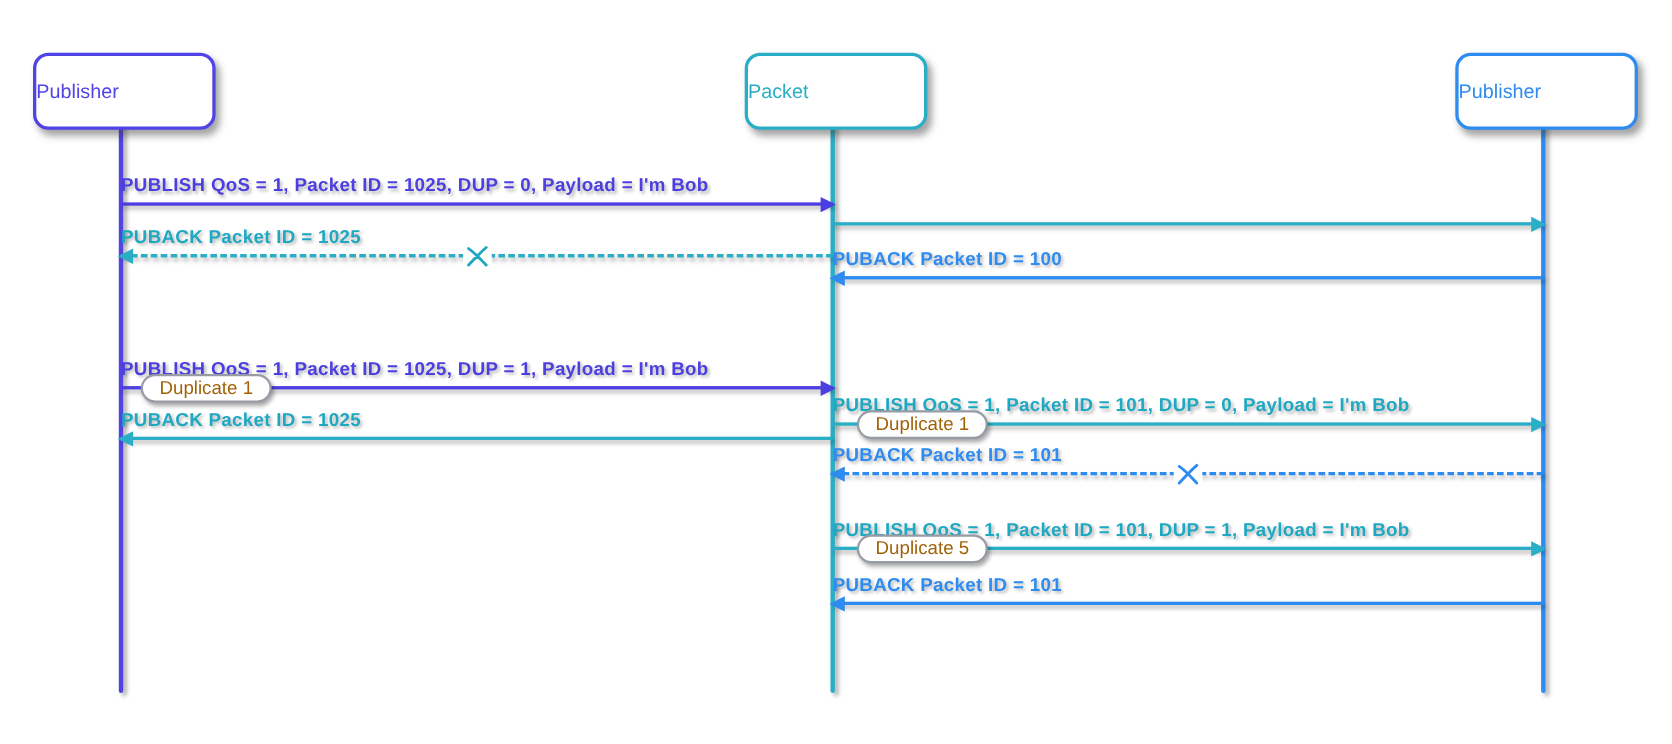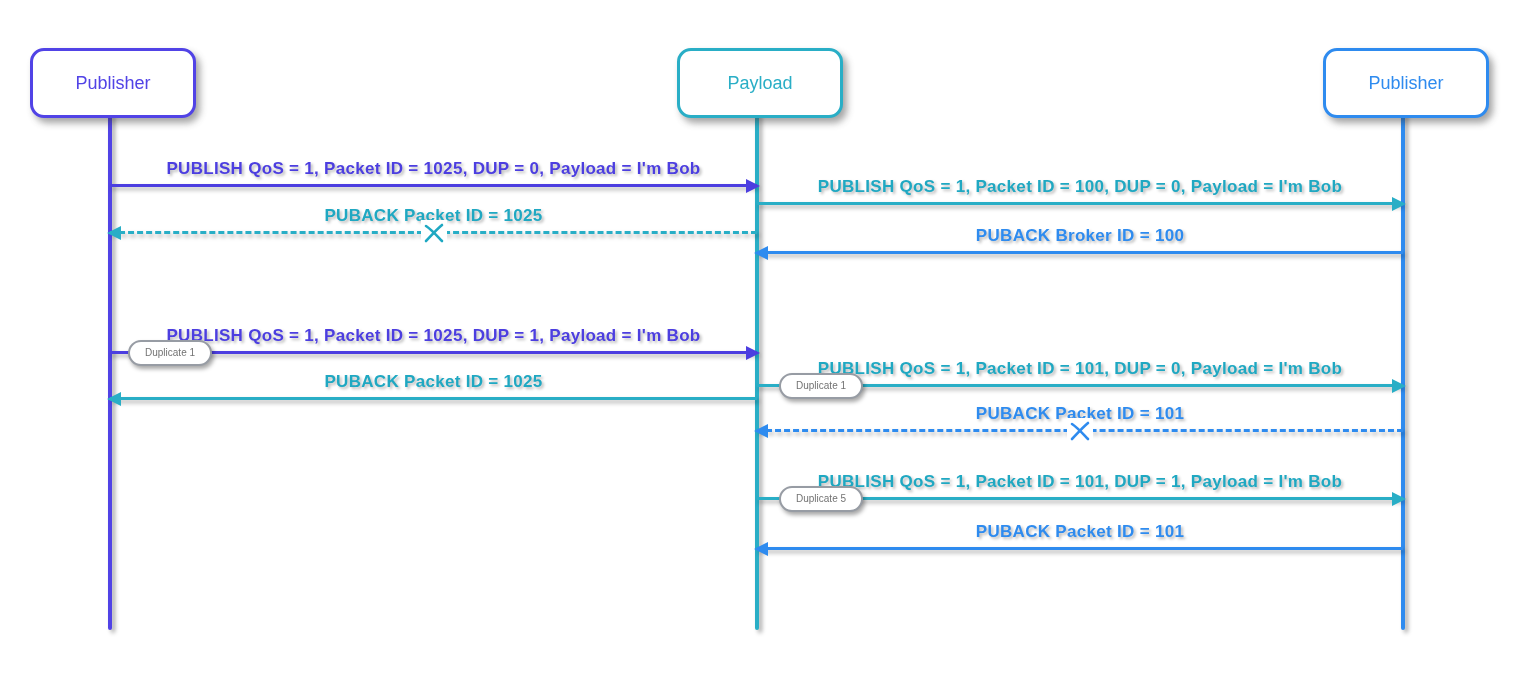--- a/index.html
+++ b/index.html
@@ -1,40 +1,40 @@
 <!DOCTYPE html>
 <html><head>
 <meta charset="utf-8">
 <style>
   html,body{margin:0;padding:0;background:#ffffff;}
   body{font-family:"Liberation Sans", sans-serif;}
   #canvas{position:relative;width:1520px;height:676px;background:#ffffff;overflow:hidden;}
 
   
   .actor{position:absolute;top:48px;width:160px;height:64px;background:#ffffff;
-    border-radius:14px;display:flex;align-items:center;justify-content:center;
+    border-radius:14px;display:flex;align-items:center;justify-content:flex-start;
     font-size:18px;font-weight:500;z-index:5;
     box-shadow:4px 5px 7px rgba(55,55,55,.45);}
   .actor.pub{border:3px solid #5143e6;color:#5143e6;left:30px;}
   .actor.brk{border:3px solid #29aec6;color:#29aec6;left:677px;}
   .actor.sub{border:3px solid #2e8bef;color:#2e8bef;left:1323px;}
 
   
   .lifeline{position:absolute;top:110px;width:4px;height:520px;border-radius:2px;z-index:1;
     filter:drop-shadow(3px 3px 2px rgba(0,0,0,.35));}
   .lifeline.pub{left:108px;background:#5143e6;}
   .lifeline.brk{left:755px;background:#29aec6;}
   .lifeline.sub{left:1401px;background:#2e8bef;}
 
   
   .msg{position:absolute;height:26px;z-index:2;}
   .msg.pb{left:110px;width:647px;}
   .msg.bs{left:757px;width:646px;}
 
-  .lbl{position:absolute;left:0;right:0;bottom:6px;text-align:center;white-space:nowrap;
+  .lbl{position:absolute;left:0;right:0;bottom:6px;white-space:nowrap;
     font-size:17px;font-weight:700;letter-spacing:.3px;
     text-shadow:2px 2px 3px rgba(0,0,0,.28);}
   .c-pub{color:#4c3ee0;}
   .c-brk{color:#1fa8c2;}
   .c-sub{color:#2e8bef;}
 
   .line{position:absolute;left:0;right:0;bottom:-2px;height:0;
     filter:drop-shadow(2px 3px 2px rgba(0,0,0,.3));}
   .line.s-pub{border-top:3px solid #4c3ee0;}
   .line.s-brk{border-top:3px solid #29aec6;}
@@ -47,21 +47,21 @@
   .arr.right{right:-3px;}
   .arr.left{left:-3px;}
   .arr.right.a-pub{border-left:14px solid #4c3ee0;}
   .arr.right.a-brk{border-left:14px solid #29aec6;}
   .arr.left.a-brk{border-right:14px solid #29aec6;}
   .arr.left.a-sub{border-right:14px solid #2e8bef;}
 
   
   .badge{position:absolute;bottom:-14px;height:22px;line-height:22px;padding:0 15px;
     background:#ffffff;border:2px solid #979ca4;border-radius:14px;
-    font-size:10px;color:#737373;z-index:4;white-space:nowrap;
+    font-size:17px;color:#a16207;z-index:4;white-space:nowrap;
     box-shadow:2px 3px 4px rgba(0,0,0,.35);margin-top:16px;}
 
   
   .lostx{position:absolute;left:50%;bottom:-14px;transform:translateX(-50%);
     width:26px;height:26px;background:#ffffff;z-index:4;display:flex;
     align-items:center;justify-content:center;}
   .lostx svg{width:24px;height:24px;}
 </style>
 </head>
 <body>
@@ -69,51 +69,50 @@
 <div id="canvas">
 
   <div class="lifeline pub"></div>
   <div class="lifeline brk"></div>
   <div class="lifeline sub"></div>
 
   <div class="actor pub">
     <span>Publisher</span>
   </div>
   <div class="actor brk">
-    <span>Payload</span>
+    <span>Packet</span>
   </div>
   <div class="actor sub">
     <span>Publisher</span>
   </div>
 
   <div class="msg pb" style="top:159px">
     <div class="lbl c-pub">PUBLISH QoS = 1, Packet ID = 1025, DUP = 0, Payload = I'm Bob</div>
     <div class="line s-pub"></div>
     <div class="arr right a-pub"></div>
   </div>
 
   <div class="msg bs" style="top:177px">
-    <div class="lbl c-brk">PUBLISH QoS = 1, Packet ID = 100, DUP = 0, Payload = I'm Bob</div>
     <div class="line s-brk"></div>
     <div class="arr right a-brk"></div>
   </div>
 
   <div class="msg pb" style="top:206px">
     <div class="lbl c-brk">PUBACK Packet ID = 1025</div>
     <div class="line d-brk"></div>
     <div class="arr left a-brk"></div>
     <div class="lostx">
       <svg viewBox="0 0 24 24">
           <path d="M4 5 C10 9 16 16 20 20 M20 4 C14 9 8 16 4 20" stroke="#1fa8c2" stroke-width="2.6" fill="none" stroke-linecap="round"></path>
         </svg>
     </div>
   </div>
 
   <div class="msg bs" style="top:226px">
-    <div class="lbl c-sub">PUBACK Broker ID = 100</div>
+    <div class="lbl c-sub">PUBACK Packet ID = 100</div>
     <div class="line s-sub"></div>
     <div class="arr left a-brk" style="border-right-color:#2e8bef"></div>
   </div>
 
   <div class="msg pb" style="top:326px">
     <div class="lbl c-pub">PUBLISH QoS = 1, Packet ID = 1025, DUP = 1, Payload = I'm Bob</div>
     <div class="line s-pub"></div>
     <div class="arr right a-pub"></div>
     <div class="badge" style="left:18px">Duplicate 1</div>
   </div>

